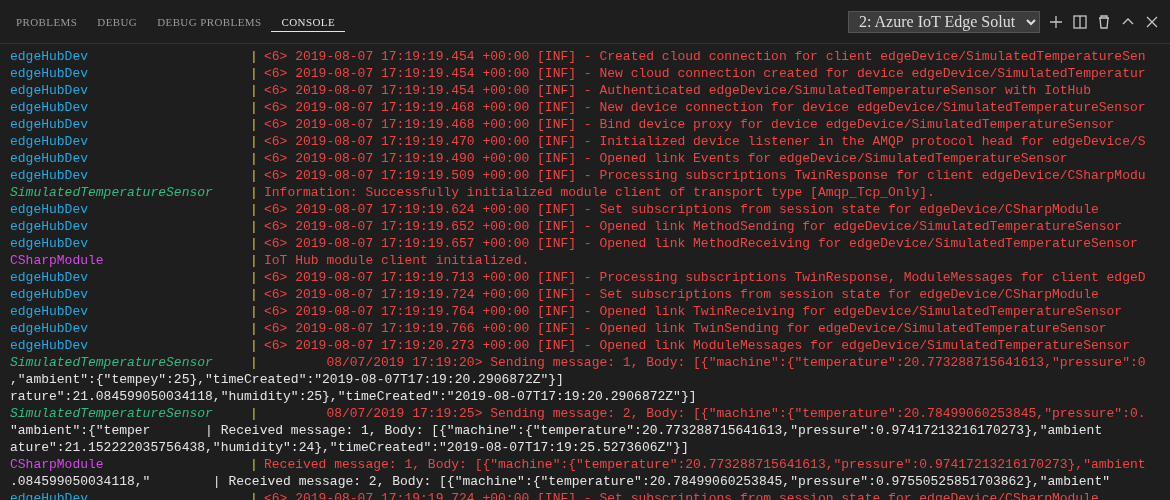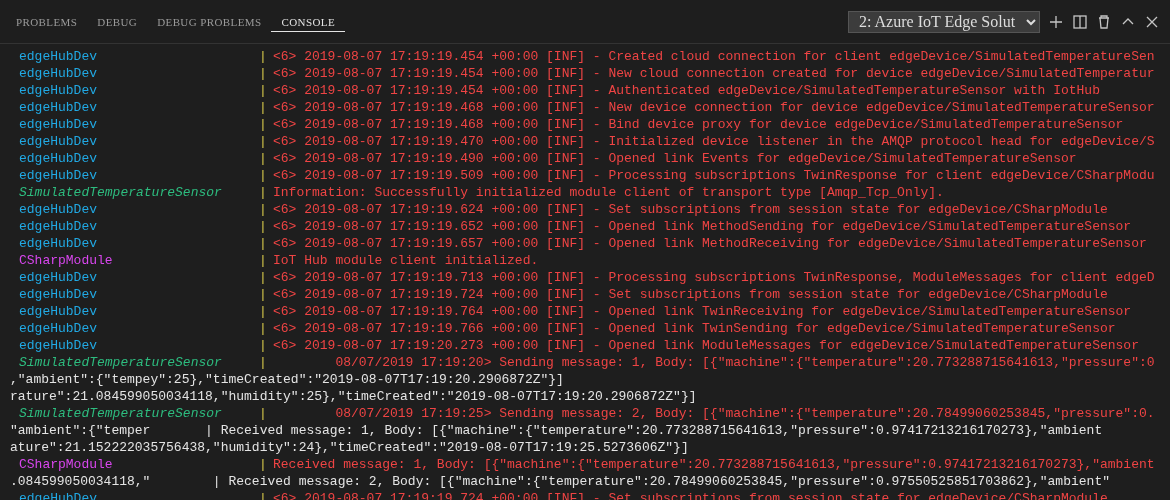--- a/index.html
+++ b/index.html
@@ -60,21 +60,21 @@
   .terminal {
     flex: 1;
     font-family: Consolas, "Courier New", monospace;
     font-size: 13px;
     line-height: 17px;
     padding: 4px 10px;
     white-space: pre;
     overflow: hidden;
     color: #d4d4d4;
   }
-  .row { display: flex; margin-left: 9px; }
+  .row { display: flex; }
   .source {
     width: 240px;
     flex-shrink: 0;
     overflow: hidden;
   }
   .src-edgehub { color: #21a9e4; }
   .src-sim { color: #2dbc7f; font-style: italic; }
   .src-csharp { color: #d946ef; }
   .pipe { color: #d7c84a; width: 14px; flex-shrink: 0;}
   .msg { color: #ef4444; overflow: hidden; text-overflow: clip; white-space: pre; }

